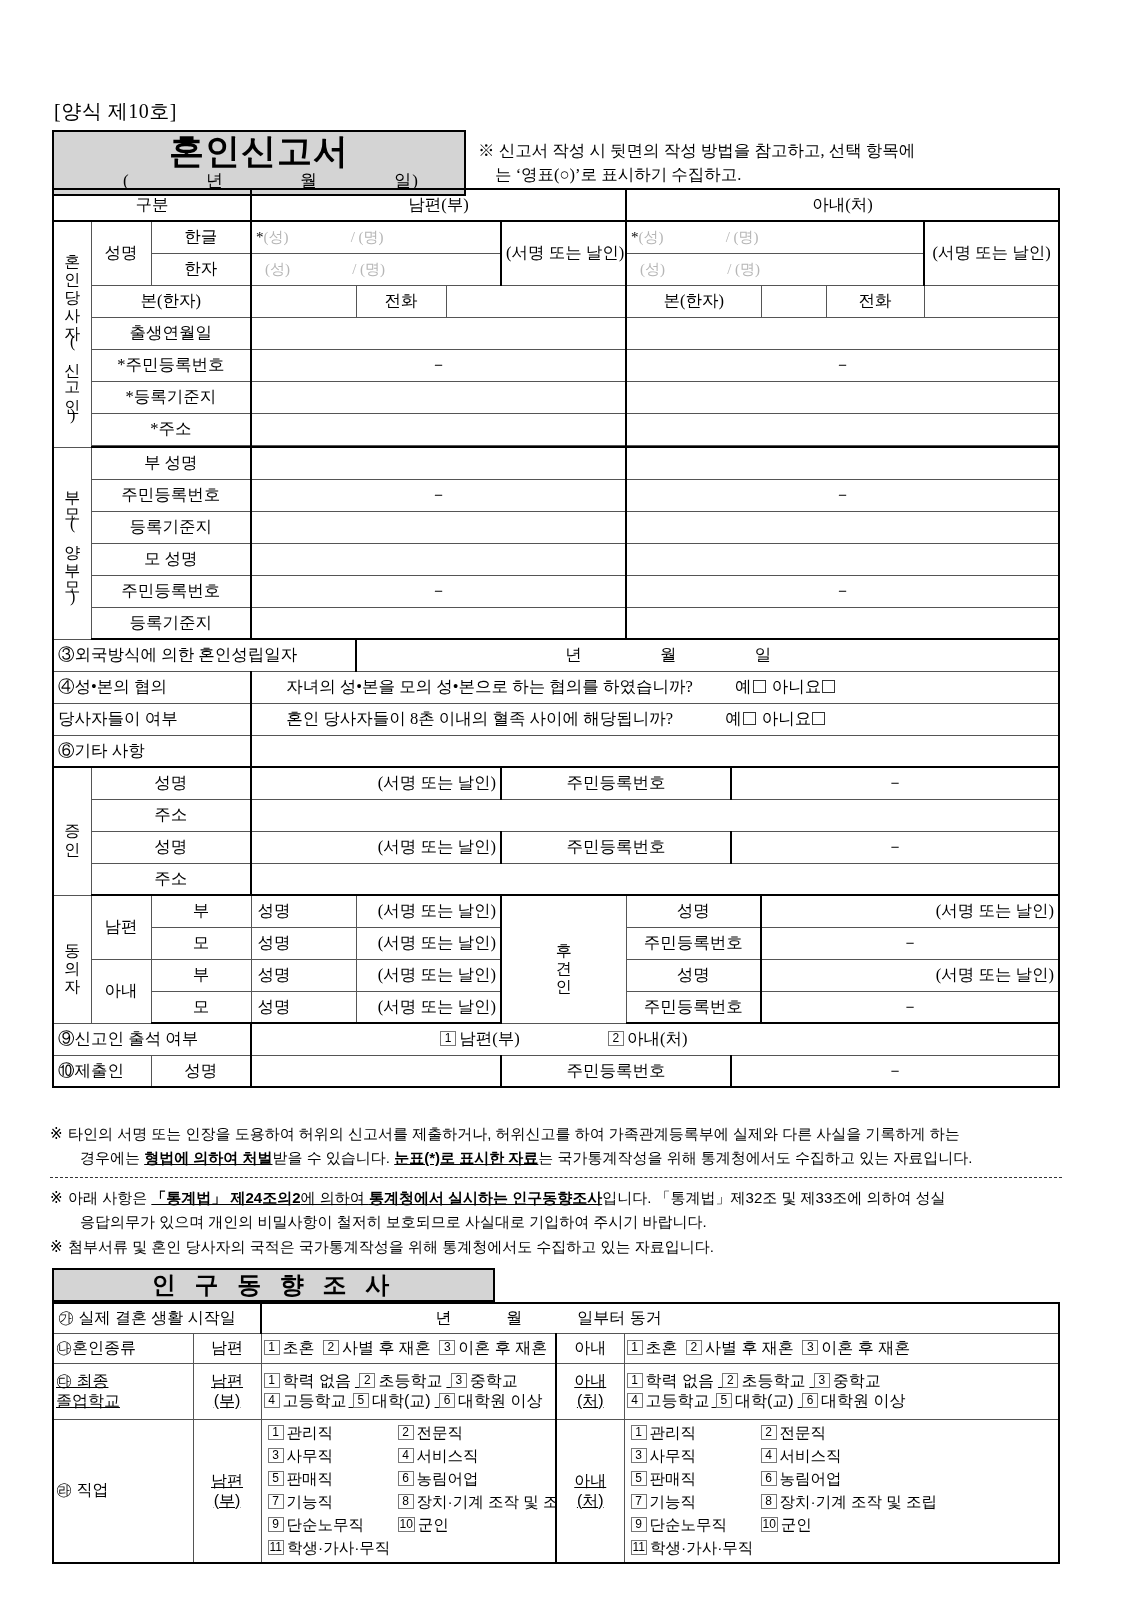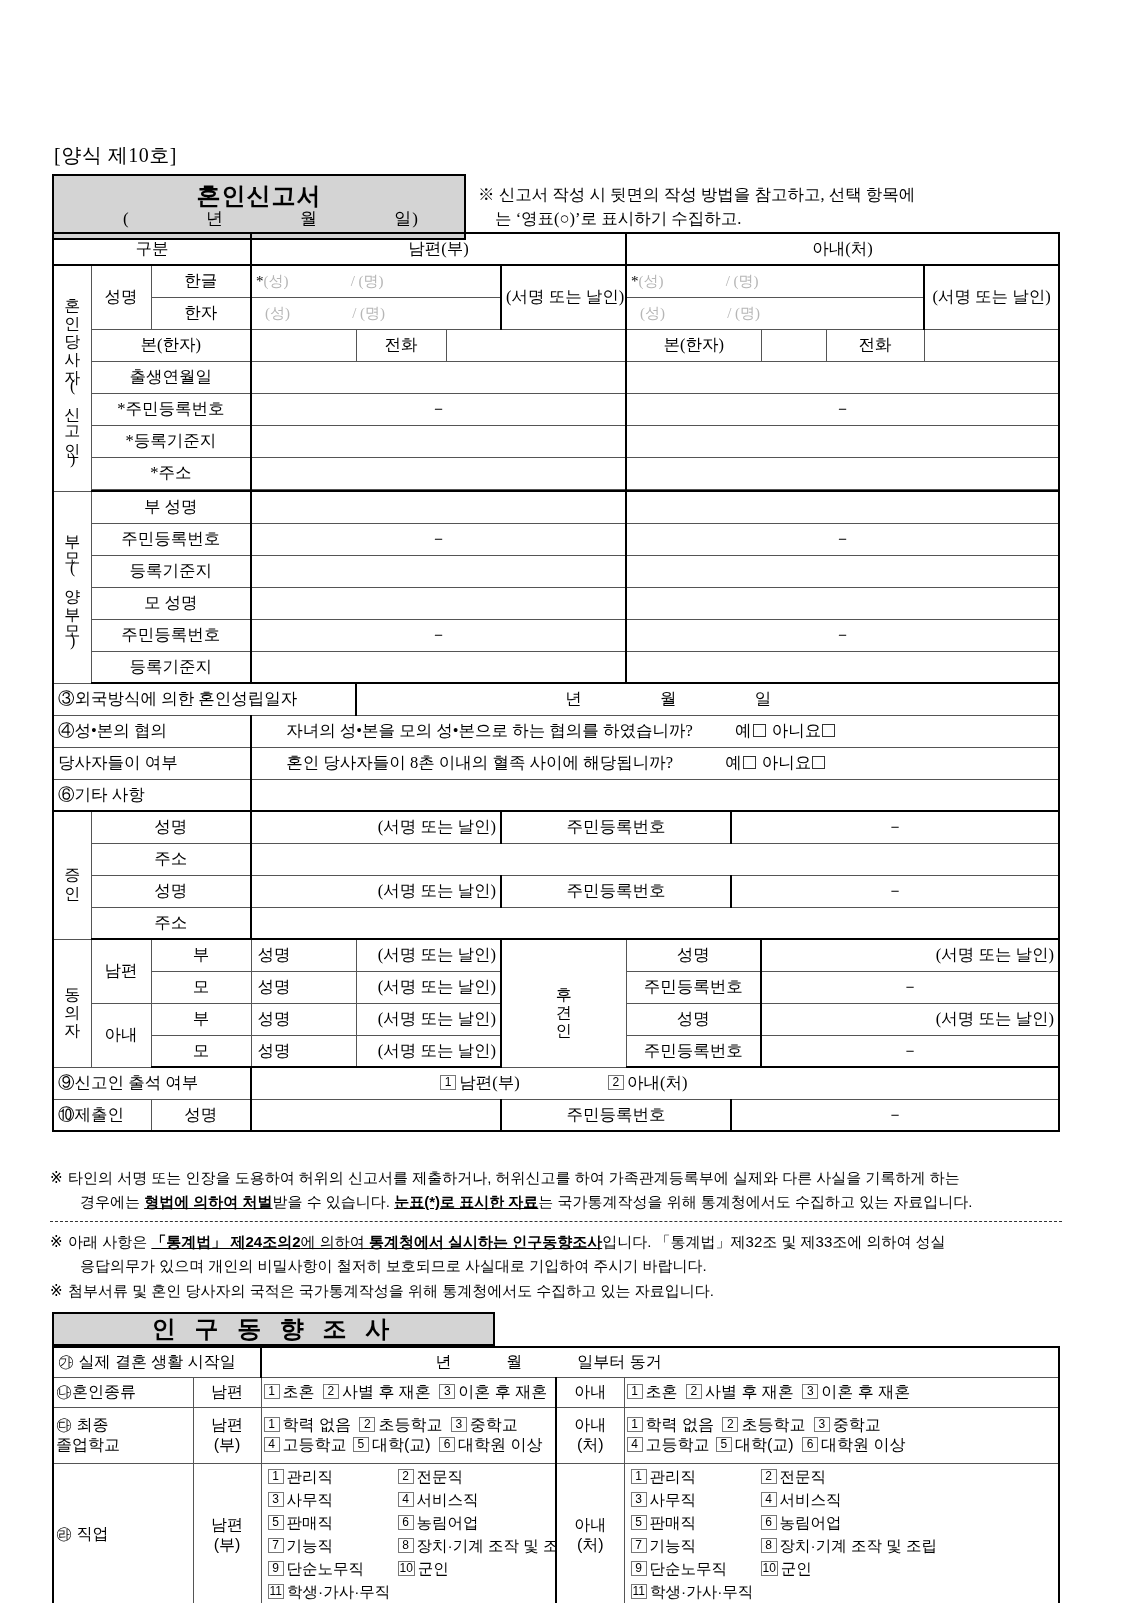--- a/index.html
+++ b/index.html
@@ -13,21 +13,20 @@
     font-family: "Liberation Serif", "DejaVu Serif", serif;
     color: #000000;
     position: relative;
     overflow: hidden;
   }
   .page {
     position: absolute;
     left: 0; top: 0;
     width: 1138px;
     height: 1425px;
-    margin-top: 44px;
   }
   
   .form-no {
     position: absolute;
     left: 54px;
     top: 98px;
     font-size: 20px;
     letter-spacing: .5px;
   }
   
@@ -44,21 +43,21 @@
     border: 2px solid #000;
     background: #d4d4d4;
     box-sizing: border-box;
     display: flex;
     flex-direction: column;
     justify-content: center;
     align-items: center;
     padding-bottom: 1px;
   }
   .title-main {
-    font-size: 24px;
+    font-size: 35px;
     font-weight: bold;
     line-height: 1.05;
     letter-spacing: 1px;
   }
   .title-sub {
     font-size: 17px;
     line-height: 1.15;
     letter-spacing: 1px;
     display: flex;
     width: 320px;
@@ -189,21 +188,21 @@
   }
   .occ-grid {
     display: grid;
     grid-template-columns: 130px 1fr;
     row-gap: 2px;
     padding: 3px 0 3px 2px;
     font-size: 15.5px;
   }
   .occ-grid .full { grid-column: 1 / 3; }
   td.occ { height: auto; padding: 2px 4px; white-space: normal; }
-  .twoline { line-height: 1.25; white-space: normal; }
+  .twoline { line-height: 1.25; white-space: normal; text-decoration: underline; }
 </style>
 </head>
 <body>
 
 <div class="page">
 
   <div class="form-no">[양식 제10호]</div>
 
   <div class="header-band">
     <div class="title-box">

